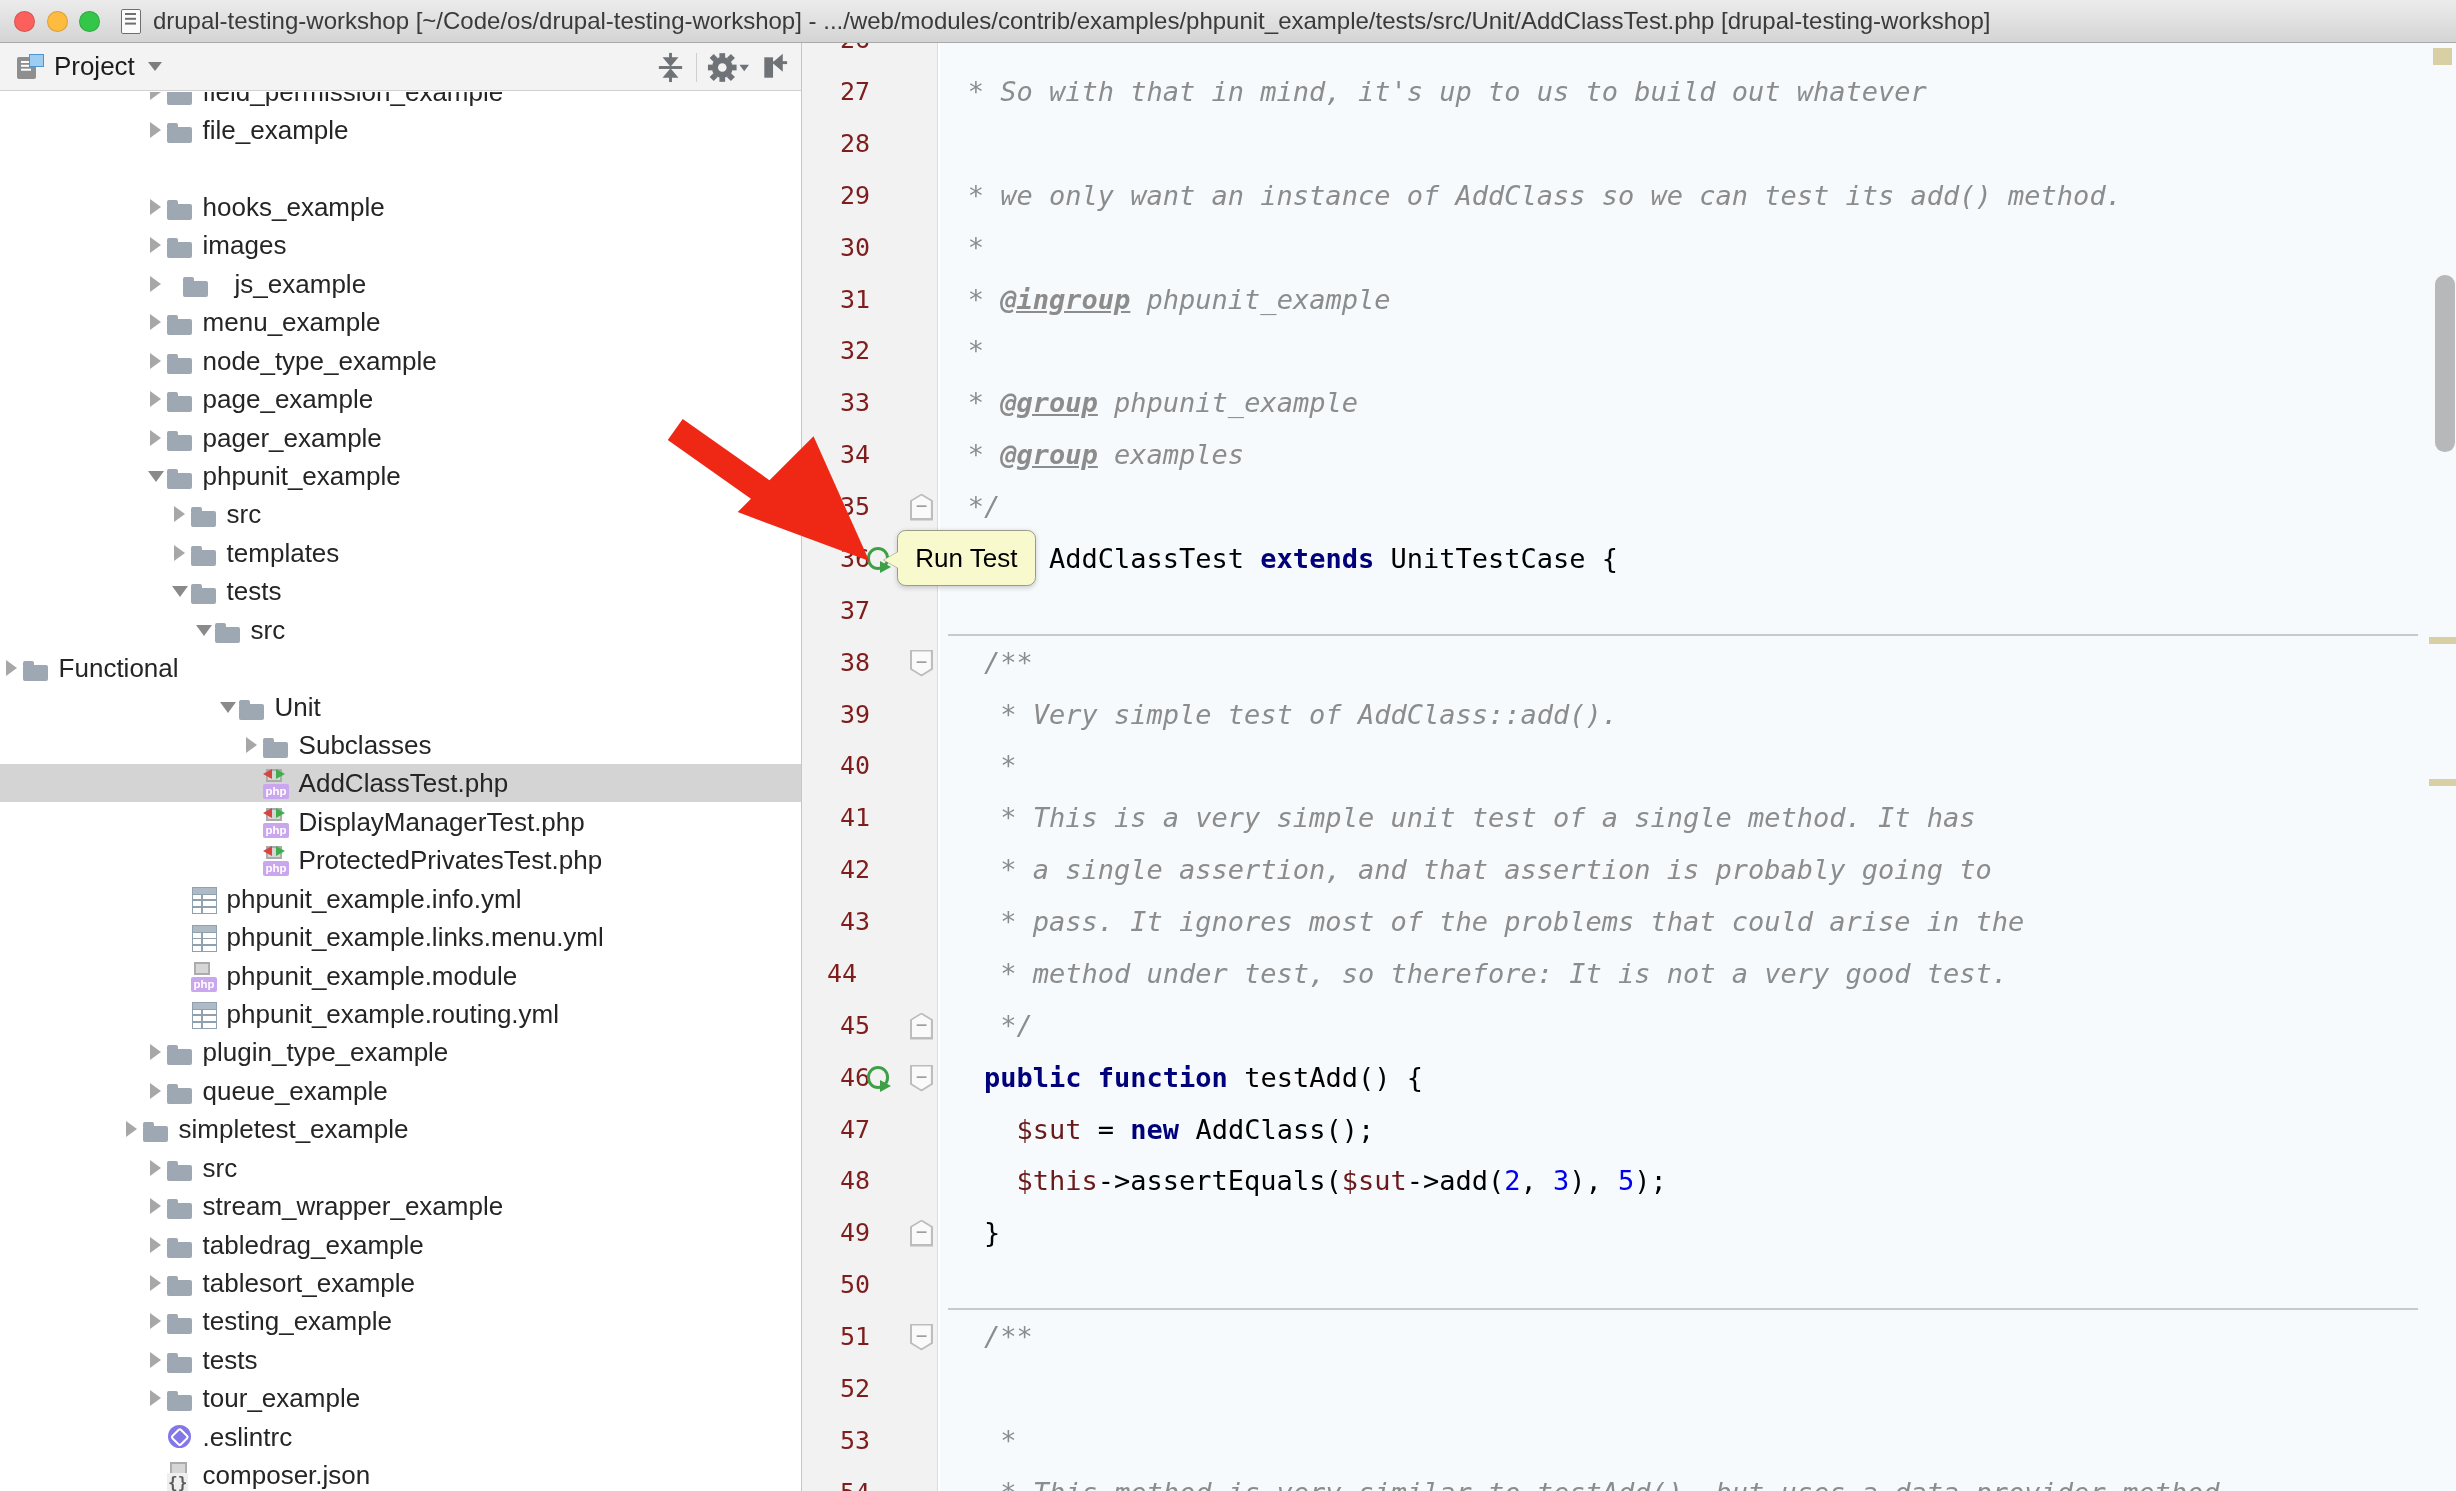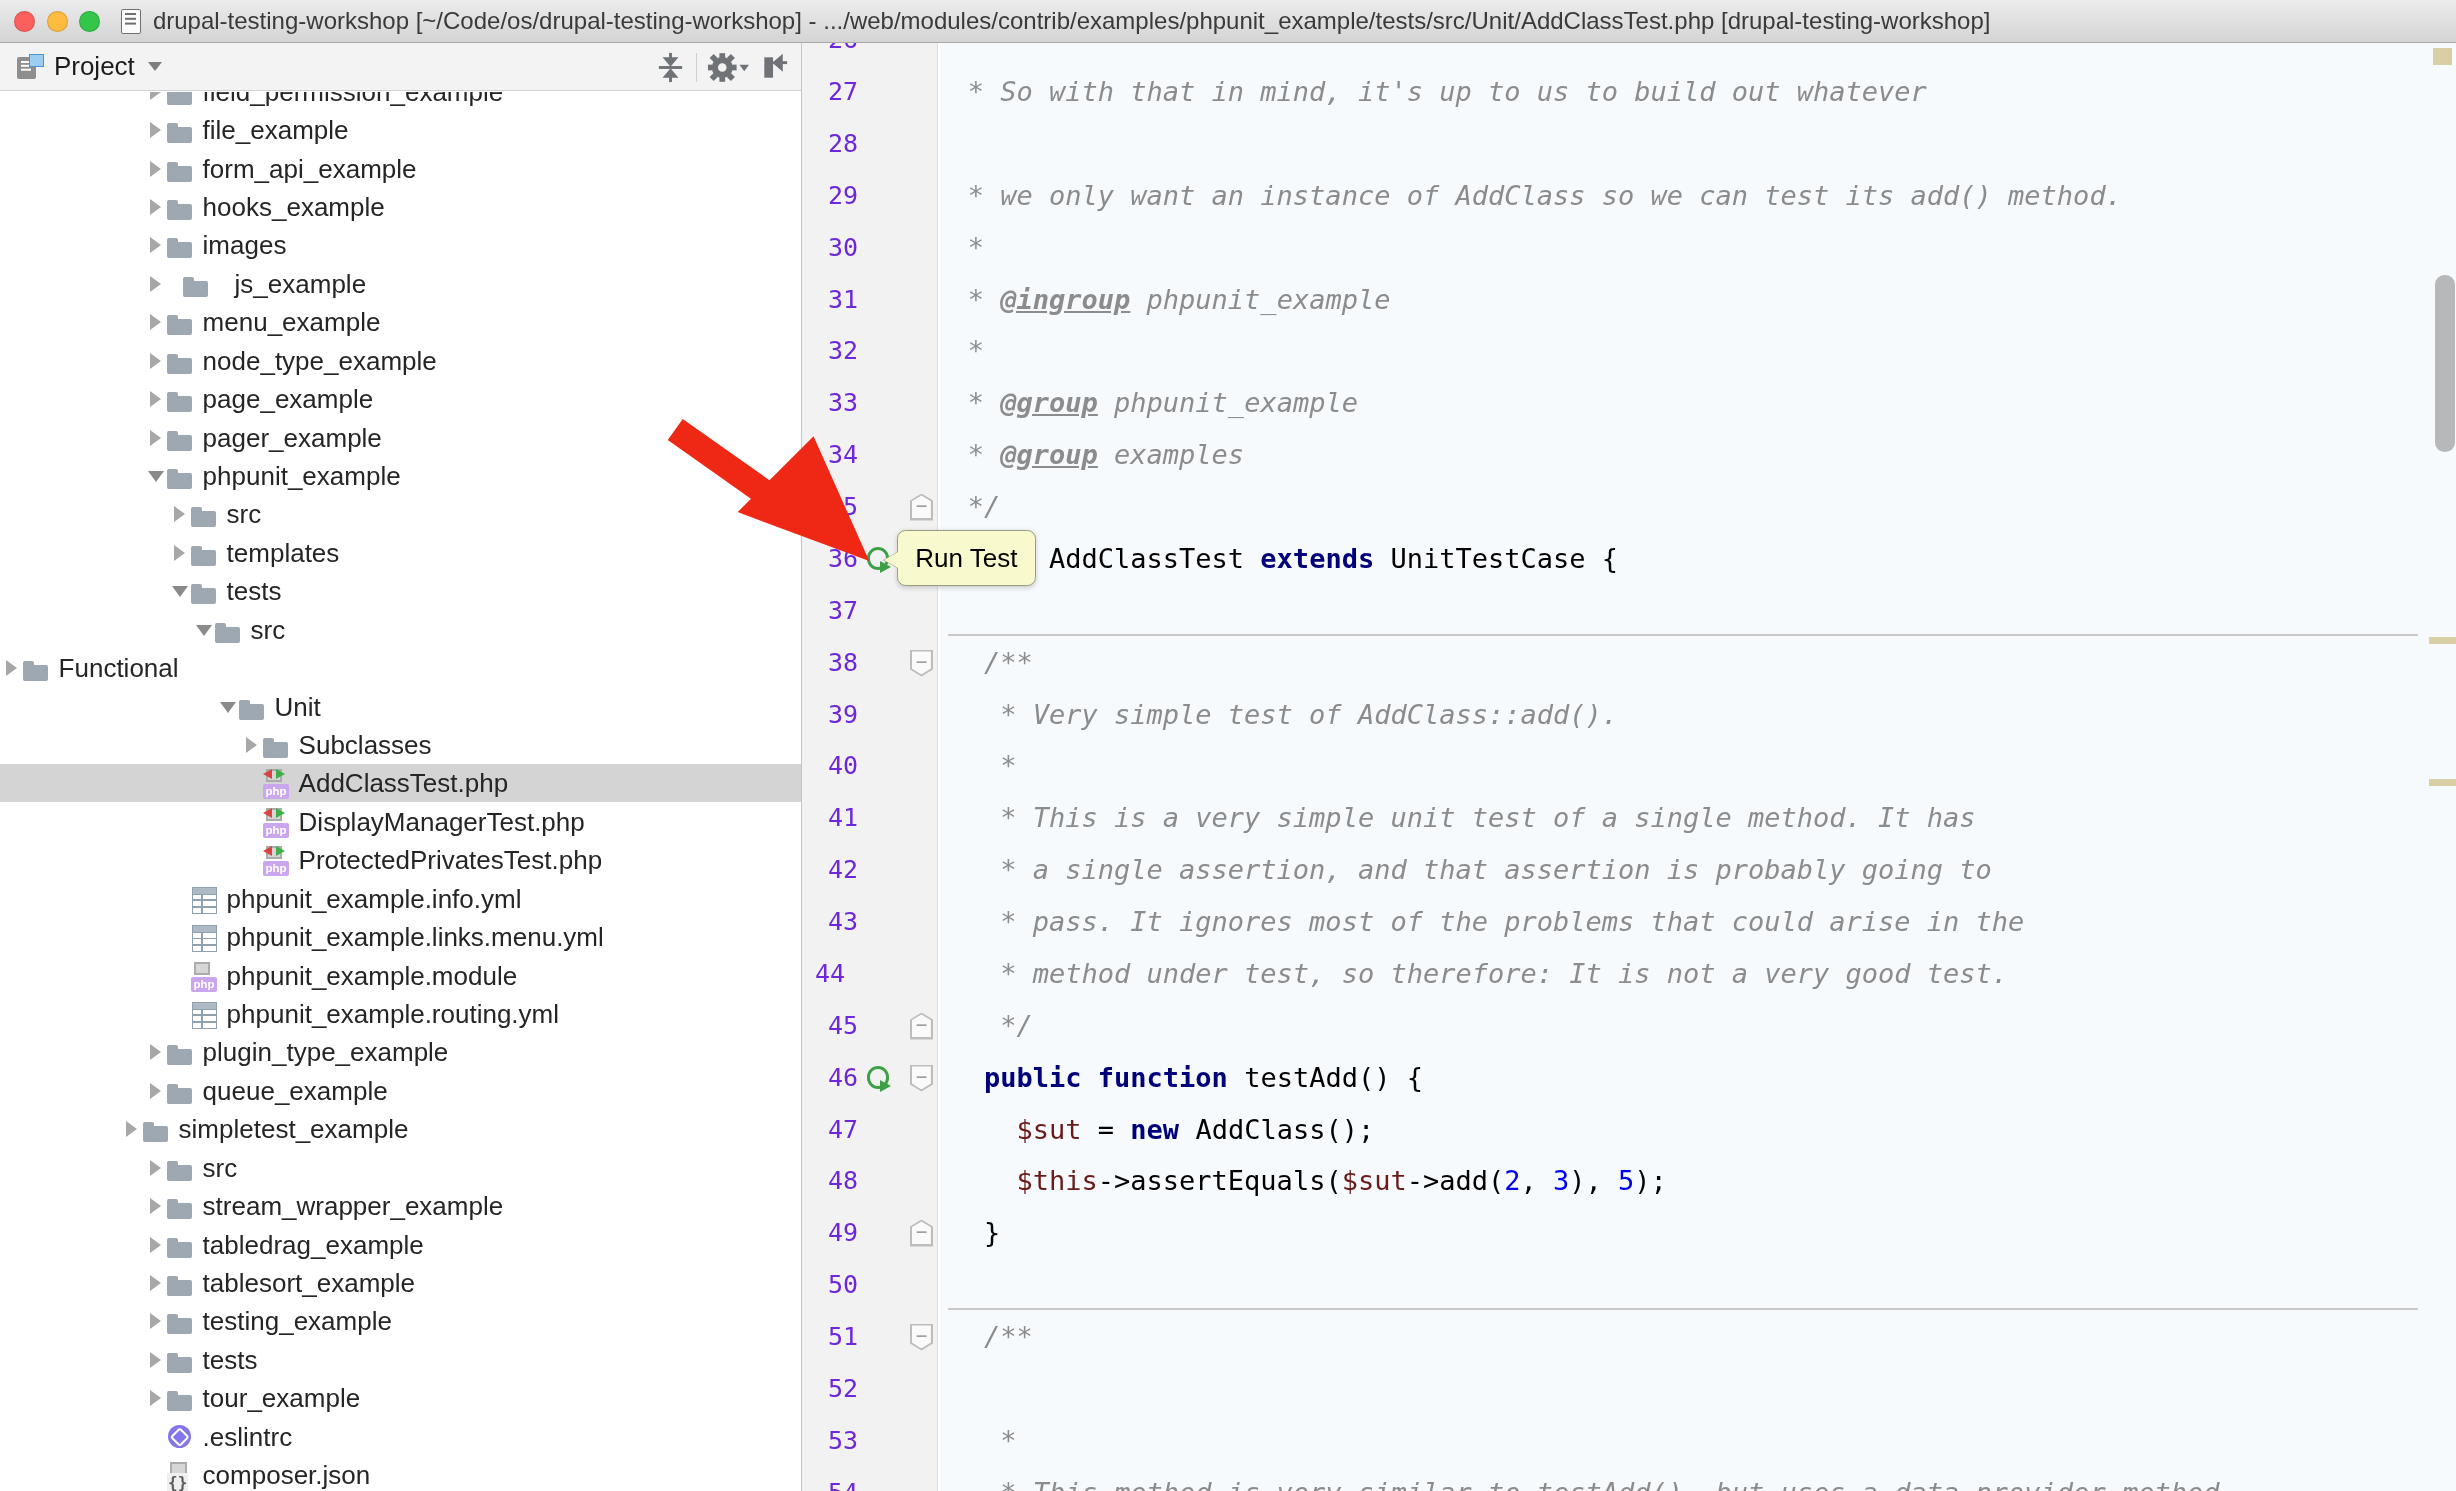--- a/index.html
+++ b/index.html
@@ -69,22 +69,22 @@
     border-radius:50%; background:#8276E9; }
   .ic-eslint::after { content:""; position:absolute; left:5.8px; top:8.6px; width:9.6px; height:9.6px;
     border:2.9px solid #fff; border-radius:2.9px; transform:rotate(45deg); }
   .ic-json .page { top:2.9px; height:19px; width:17.3px; }
   .ic-json::after { content:"{}"; position:absolute; left:0px; bottom:-1px; font:bold 16px "DejaVu Sans Mono",monospace;
     color:#5B5B5B; background:#EFEFEF; padding:0 1px; }
 
   
   #gutter { position:absolute; left:802px; top:43px; width:136px; height:1449px;
     background:#F2F2F2; border-right:1px solid #DCDCDC; overflow:hidden; }
-  .gnum { position:absolute; left:0; width:56px; height:52px; text-align:right;
-    font:25px/52px "DejaVu Sans Mono",monospace; color:#6d28d9; }
+  .gnum { position:absolute; left:12px; width:56px; height:52px; text-align:right;
+    font:25px/52px "DejaVu Sans Mono",monospace; color:#7f1d1d; }
   .runico { position:absolute; left:65px; width:25px; height:52px; }
   .runico::before { content:""; position:absolute; left:0; top:14.4px; width:16.3px; height:16.3px;
     border:3.8px solid #3DA046; border-radius:50%; }
   .runico::after { content:""; position:absolute; left:13.4px; top:28px; width:0; height:0;
     border-left:11.5px solid #3DA046; border-top:6.7px solid transparent; border-bottom:6.7px solid transparent; }
   .fold { position:absolute; left:108px; width:23px; height:52px; }
   .fold i { position:absolute; left:0; top:12.5px; width:23px; height:27px; background:#BDBDBD; }
   .fold b { position:absolute; left:1.9px; top:14.4px; width:19px; height:23px; background:#FAFAFA;
     font:400 19px/21px "DejaVu Sans Mono",monospace; color:#9A9A9A; text-align:center; }
   .fold.up i, .fold.up b { clip-path:polygon(50% 0,100% 26%,100% 100%,0 100%,0 26%); }
@@ -191,27 +191,20 @@
           <span class="ic ic-folder"></span>
           <span>field_permission_example</span>
         </div>
         <div class="trow" style="top: 19px; padding-left: 144px;">
           <span class="arrow-slot">
             <i class="tri-r"></i>
           </span>
           <span class="ic ic-folder"></span>
           <span>file_example</span>
         </div>
-        <div class="trow" style="top: 58px; padding-left: 144px;">
-          <span class="arrow-slot">
-            <i class="tri-r"></i>
-          </span>
-          <span class="ic ic-folder"></span>
-          <span>form_api_example</span>
-        </div>
         <div class="trow" style="top: 96px; padding-left: 144px;">
           <span class="arrow-slot">
             <i class="tri-r"></i>
           </span>
           <span class="ic ic-folder"></span>
           <span>hooks_example</span>
         </div>
         <div class="trow" style="top: 134px; padding-left: 144px;">
           <span class="arrow-slot">
             <i class="tri-r"></i>

